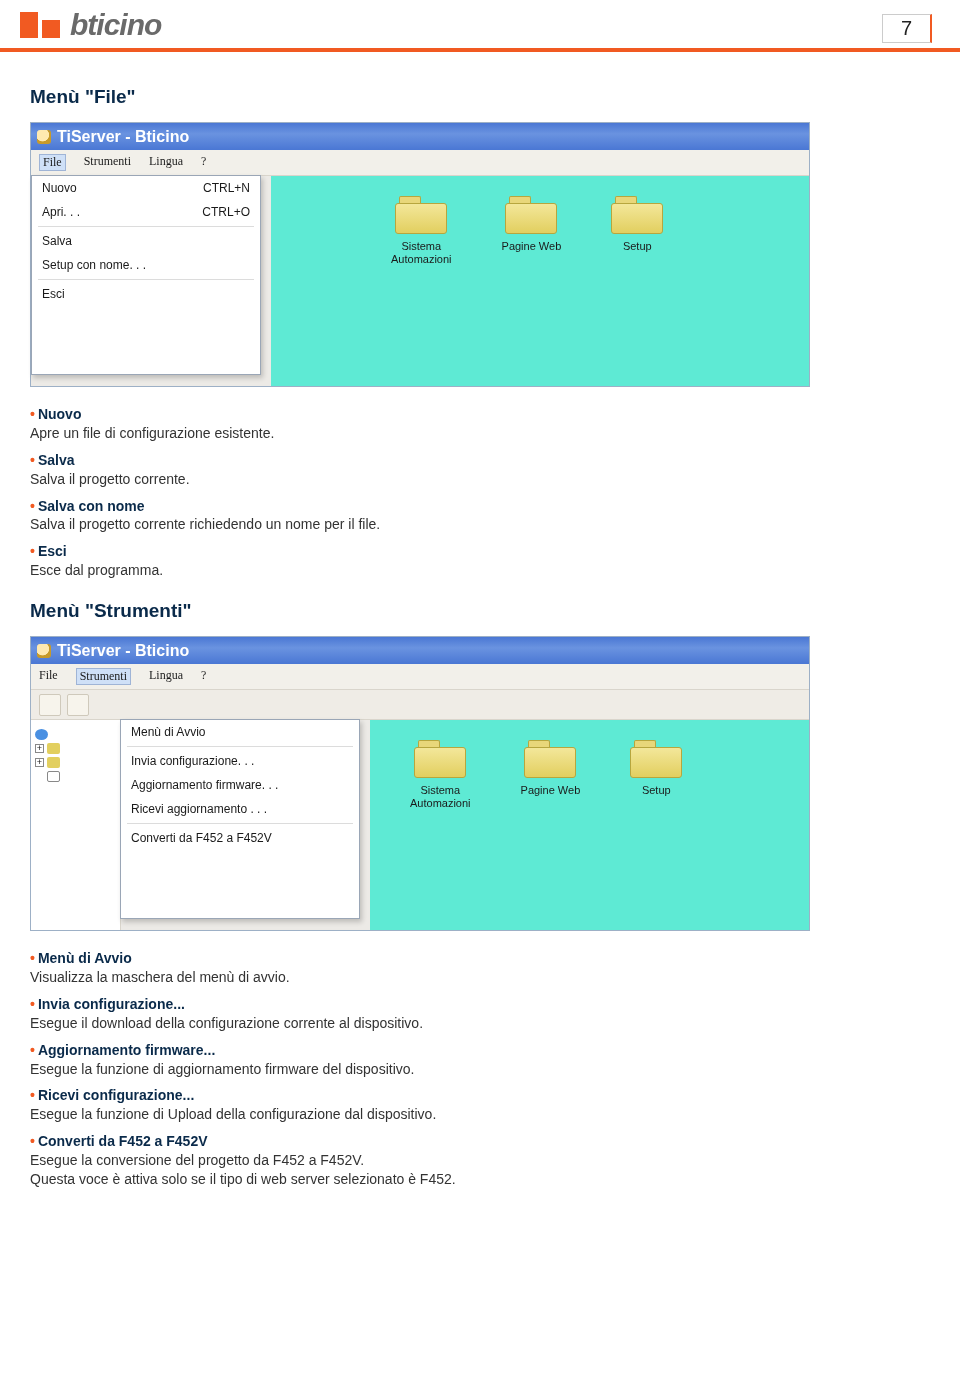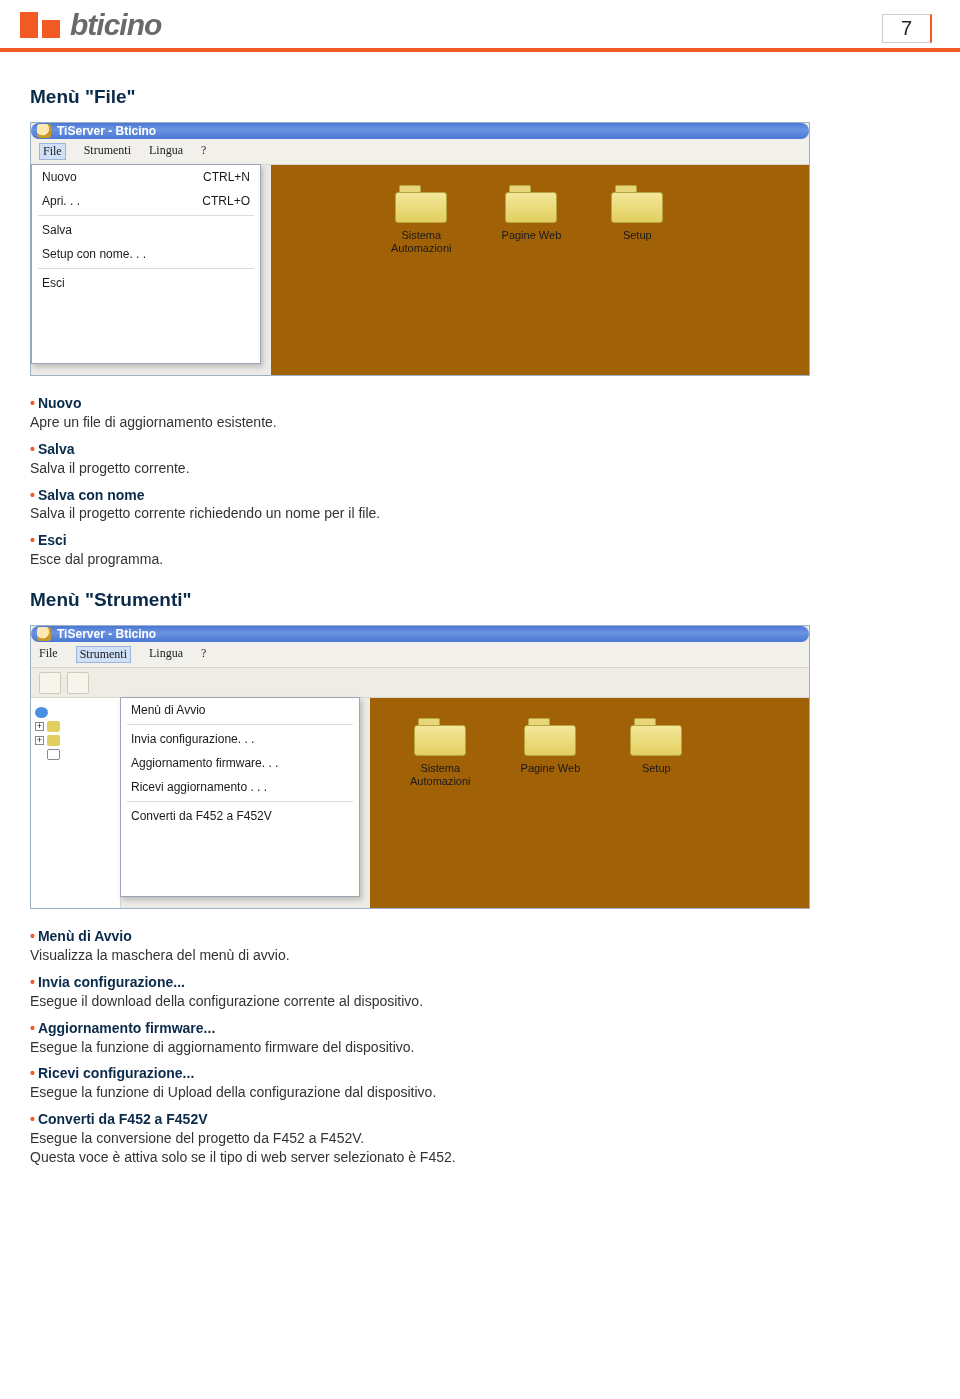--- a/index.html
+++ b/index.html
@@ -45,24 +45,24 @@
 
   
   .win-shot {
     width: 780px;
     border: 1px solid #9db0c6;
     background: #eceae6;
     margin-bottom: 10px;
   }
   .win-title {
     display: flex; align-items: center; gap: 6px;
-    height: 16px;
+    height: 27px;
     padding: 0 6px;
     background: linear-gradient(#4a77d4, #6a93e0 40%, #4a77d4);
-    color: #fff; font-size: 12px; font-weight: 700; border-radius: 11px;
+    color: #fff; font-size: 16px; font-weight: 700;
   }
   .win-title .ico {
     width: 14px; height: 14px; background: radial-gradient(circle at 40% 35%, #ffe9b0 0 50%, #c79a2a 55% 100%);
     border-radius: 3px;
   }
   .menubar {
     display: flex; gap: 18px; padding: 4px 8px; font-size: 12px;
     background: #f2f0ea; border-bottom: 1px solid #d9d5cc;
   }
   .menubar .m-item { cursor: default; font-family: Liberation Serif, serif; }
@@ -92,21 +92,21 @@
 
   .tree-pane {
     width: 90px; background: #fff; border-right: 1px solid #d9d5cc;
     font-size: 11px; padding: 6px 4px;
   }
   .tree-line { display: flex; align-items: center; gap: 3px; margin: 3px 0; }
   .tree-ico { width: 13px; height: 11px; background:#3b8; border-radius:2px; }
   .tree-box { width: 9px; height: 9px; border:1px solid #888; font-size:9px; line-height:7px; text-align:center; }
 
   .content-pane {
-    flex: 1; background: #a16207; padding: 20px 20px 10px 20px;
+    flex: 1; background: #5eead4; padding: 20px 20px 10px 20px;
     display: flex; align-items: flex-start; gap: 50px; justify-content: flex-start;
   }
   .folder-item { display: flex; flex-direction: column; align-items: center; font-size: 11px; gap: 6px; }
   .folder-ico {
     width: 52px; height: 38px; position: relative;
   }
   .folder-ico::before {
     content: ""; position: absolute; top: 0; left: 4px; width: 20px; height: 8px;
     background: #e8d77a; border: 1px solid #b7a63e; border-bottom: none; border-radius: 2px 2px 0 0;
   }
@@ -189,21 +189,21 @@
           <div class="folder-ico"></div>
           <span>Setup</span>
         </div>
       </div>
     </div>
   </div>
 
   <div class="desc-list">
     <div class="desc-item">
       <span class="bullet">•</span><span class="term">Nuovo</span>
-      <span class="text">Apre un file di aggiornamento esistente.</span>
+      <span class="text">Apre un file di configurazione esistente.</span>
     </div>
     <div class="desc-item">
       <span class="bullet">•</span><span class="term">Salva</span>
       <span class="text">Salva il progetto corrente.</span>
     </div>
     <div class="desc-item">
       <span class="bullet">•</span><span class="term">Salva con nome</span>
       <span class="text">Salva il progetto corrente richiedendo un nome per il file.</span>
     </div>
     <div class="desc-item">

